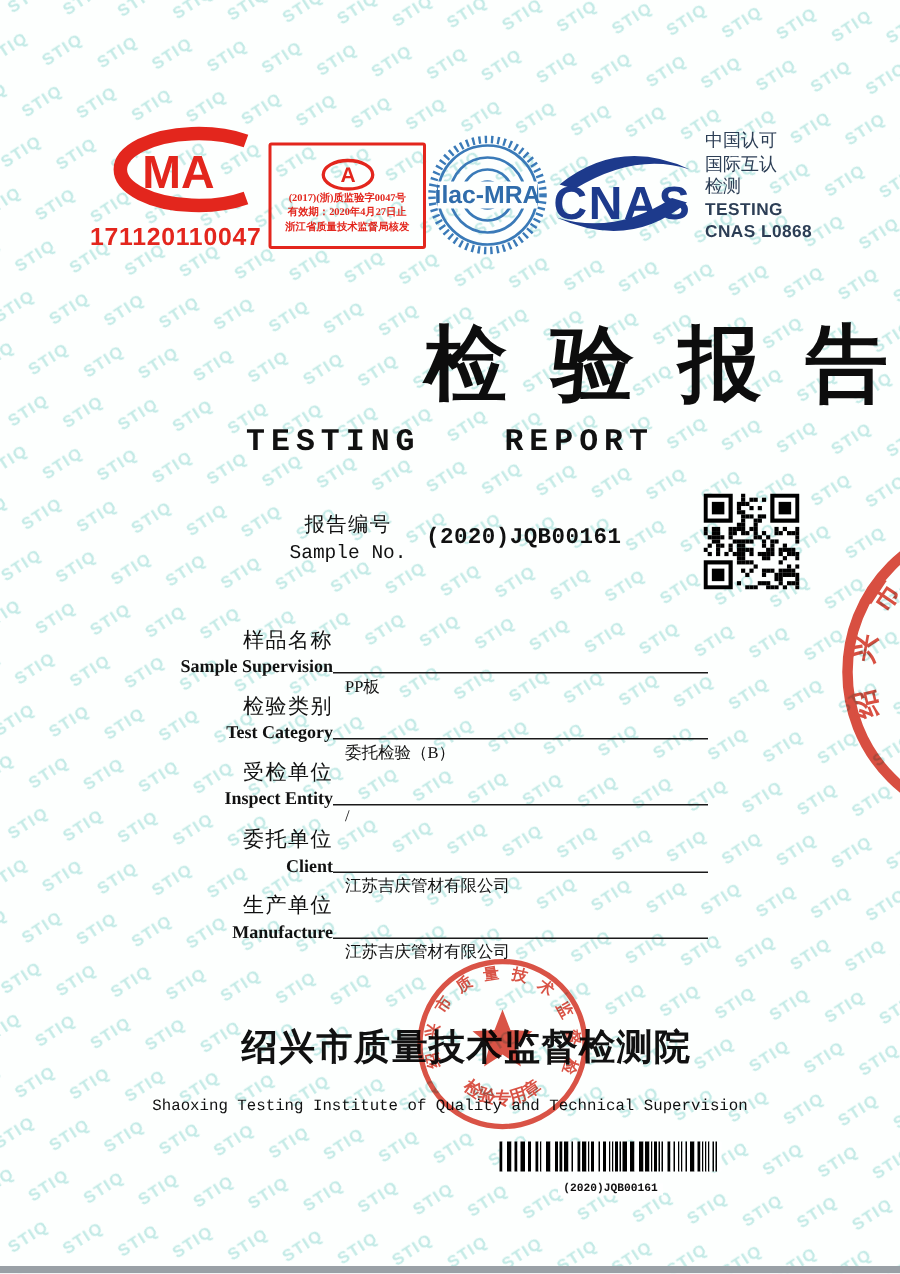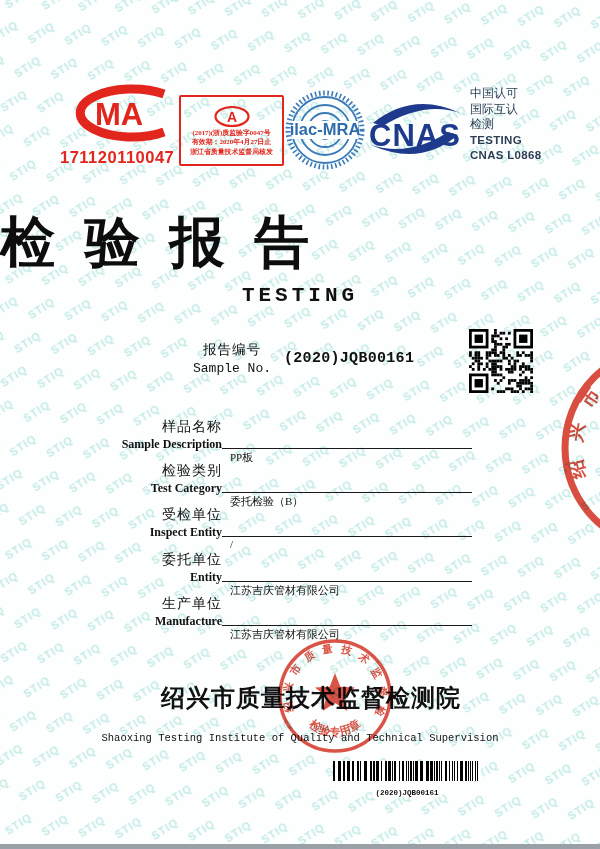--- a/index.html
+++ b/index.html
@@ -16,21 +16,21 @@
   .lic{position:absolute;left:179px;top:95px;width:101px;height:67px;border:2px solid #e3261d;
        border-radius:2px;display:flex;flex-direction:column;align-items:center;justify-content:center;}
   .lic-line{font-size:6.9px;font-weight:bold;color:#e3261d;white-space:nowrap;line-height:1.4;}
   .ilac{position:absolute;left:284px;top:80px;}
   .cnas{position:absolute;left:367px;top:93px;}
   .accr{position:absolute;left:470px;top:86px;width:100px;font-family:"Liberation Sans",sans-serif;}
   .accr-zh{font-size:12px;font-weight:normal;color:#2c3e55;line-height:15.5px;}
   .accr-en{font-size:11.5px;font-weight:bold;color:#2c3e55;line-height:15.5px;letter-spacing:.3px;}
 
   
-  .title{position:absolute;left:0;right:0;top:206px;text-align:left;font-size:55px;
+  .title{position:absolute;left:0;right:0;top:206px;text-align:right;font-size:55px;
          font-weight:bold;letter-spacing:8px;color:#0d0d0d;}
   .subtitle{position:absolute;left:0;right:0;top:284px;display:flex;justify-content:center;gap:56px;
             font-family:"Liberation Mono",monospace;font-weight:bold;font-size:21px;letter-spacing:4px;}
 
   
   .rep-label{position:absolute;left:186px;top:341px;width:92px;text-align:center;}
   .rep-zh{font-size:13.5px;letter-spacing:1px;}
   .rep-en{font-family:"Liberation Mono",monospace;font-size:13px;margin-top:2px;}
   .rep-val{position:absolute;left:284px;top:350px;font-family:"Liberation Mono",monospace;
            font-weight:bold;font-size:15px;letter-spacing:.3px;}
@@ -114,20 +114,21 @@
     <div class="accr-zh">中国认可</div>
     <div class="accr-zh">国际互认</div>
     <div class="accr-zh">检测</div>
     <div class="accr-en">TESTING</div>
     <div class="accr-en">CNAS L0868</div>
   </div>
 
   <div class="title">检 验 报 告</div>
   <div class="subtitle">
     <span>TESTING</span>
+    <span>REPORT</span>
   </div>
 
   <div class="rep-label">
     <div class="rep-zh">报告编号</div>
     <div class="rep-en">Sample No.</div>
   </div>
   <div class="rep-val">(2020)JQB00161</div>
 
   <svg id="qr" class="qr" width="64" height="64">
       <rect x="25.043478260869563" y="0" width="2.782608695652174" height="2.782608695652174" fill="#000"></rect>
@@ -303,21 +304,21 @@
     <path id="rs-ring" d="M 33,140.6 A 84,84 0 1 1 191,140.6" fill="none"></path>
     <text class="seal-text" font-size="19"><textPath href="#rs-ring" textLength="400">绍兴市质量技术监督检测院</textPath></text>
     <polygon points="112,76 121,99 146,100 127,116 133,141 112,127 91,141 97,116 78,100 103,99" fill="#d63b2c"></polygon>
     <path id="rs-bot" d="M 48,146 A 72,72 0 0 0 176,146" fill="none"></path>
     <text class="seal-text" font-size="18" text-anchor="middle"><textPath href="#rs-bot" startOffset="50%">检验专用章</textPath></text>
   </svg>
 
   <div class="field-row" style="top:418px">
     <div class="field-label">
       <div class="fl-zh">样品名称</div>
-      <div class="fl-en">Sample Description</div>
+      <div class="fl-en">Sample Supervision</div>
     </div>
     <div class="field-value">PP板</div>
     <div class="field-line"></div>
   </div>
   <div class="field-row" style="top:462px">
     <div class="field-label">
       <div class="fl-zh">检验类别</div>
       <div class="fl-en">Test Category</div>
     </div>
     <div class="field-value">委托检验（B）</div>
@@ -327,21 +328,21 @@
     <div class="field-label">
       <div class="fl-zh">受检单位</div>
       <div class="fl-en">Inspect Entity</div>
     </div>
     <div class="field-value">/</div>
     <div class="field-line"></div>
   </div>
   <div class="field-row" style="top:551px">
     <div class="field-label">
       <div class="fl-zh">委托单位</div>
-      <div class="fl-en">Entity</div>
+      <div class="fl-en">Client</div>
     </div>
     <div class="field-value">江苏吉庆管材有限公司</div>
     <div class="field-line"></div>
   </div>
   <div class="field-row" style="top:595px">
     <div class="field-label">
       <div class="fl-zh">生产单位</div>
       <div class="fl-en">Manufacture</div>
     </div>
     <div class="field-value">江苏吉庆管材有限公司</div>

